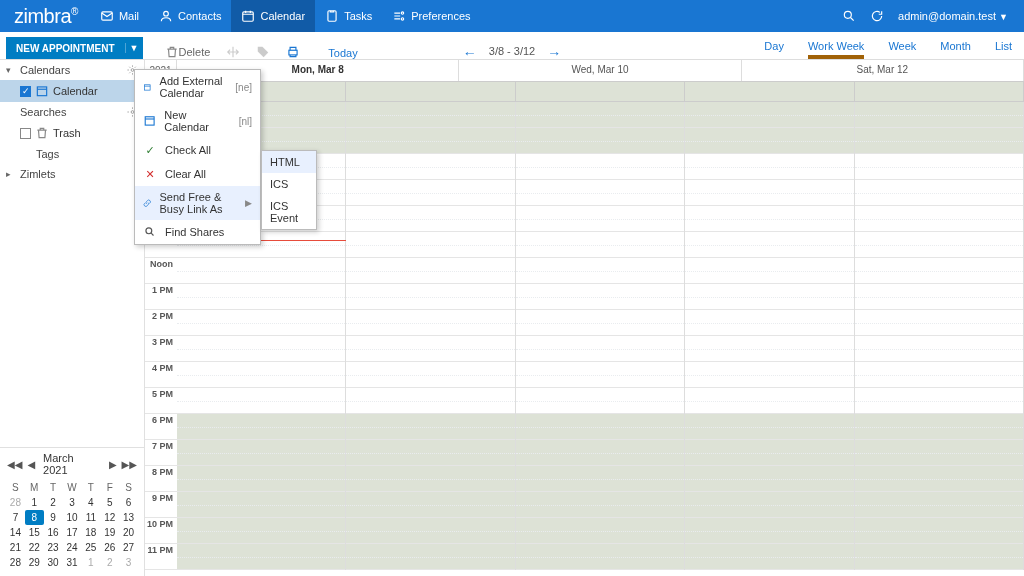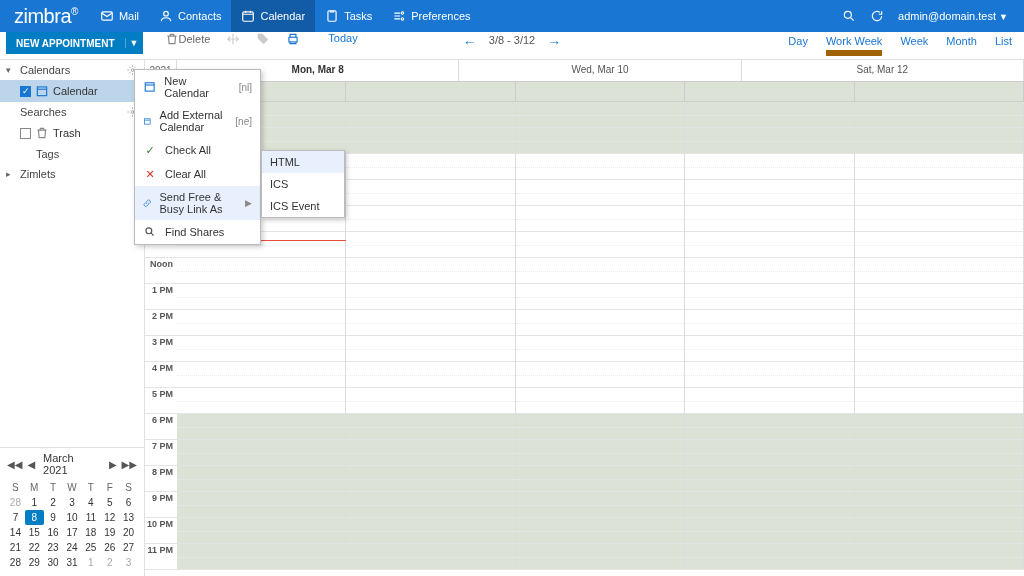--- a/index.html
+++ b/index.html
@@ -6,33 +6,33 @@
 body { font-size:11px; color:#333; background:#fff; width:1024px; height:576px; overflow:hidden; position:relative; }
 .topbar { background:#1976d2; color:#fff; height:32px; display:flex; align-items:center; padding:0 8px; }
 .logo { font-size:20px; font-weight:normal; letter-spacing:-.5px; padding:0 6px; }
 .navtabs { display:flex; margin-left:6px; height:100%; }
 .navtab { display:flex; align-items:center; gap:5px; padding:0 10px; cursor:pointer; font-size:11px; }
 .navtab.active { background:#115ba7; }
 .ico { display:inline-flex; align-items:center; justify-content:center; width:14px; height:14px; }
 .ico svg { width:14px; height:14px; }
 .sp { flex:1; }
 .topr { display:flex; align-items:center; gap:14px; padding:0 8px; }
-.toolbar { height:28px; display:flex; align-items:flex-start; border-bottom:1px solid #ddd; }
+.toolbar { height:28px; display:flex; align-items:flex-end; border-bottom:1px solid #ddd; }
 .newbtn { background:#007dc3; color:#fff; height:22px; display:flex; align-items:center; margin-left:6px; }
 .newbtn .lbl { padding:0 10px; font-size:10px; font-weight:bold; cursor:pointer; }
 .newbtn .dd { width:18px; text-align:center; border-left:1px solid rgba(255,255,255,.3); cursor:pointer; font-size:9px; }
 .tbtn { display:flex; align-items:center; padding:0 8px; color:#666; cursor:pointer; }
 .tbtn.dis { opacity:.5; }
 .today { color:#1976d2; cursor:pointer; }
 .daterange { position:absolute; left:50%; transform:translateX(-50%); display:flex; align-items:center; gap:12px; color:#1976d2; }
 .arrow { cursor:pointer; font-size:14px; }
 .daterange .range { color:#555; }
-.views { display:flex; gap:18px; padding:0 12px; }
+.views { display:flex; gap:24px; padding:0 12px; }
 .vbtn { color:#1976d2; cursor:pointer; padding:3px 0; }
-.vbtn.active { border-bottom:6px solid #a16207; }
+.vbtn.active { border-bottom:4px solid #a16207; }
 .main { display:flex; height:calc(100% - 60px); }
 .sidebar { width:145px; border-right:1px solid #e0e0e0; display:flex; flex-direction:column; }
 .sb-top { flex:1; overflow:auto; }
 .sb-item { display:flex; align-items:center; padding:4px 6px; cursor:pointer; gap:4px; }
 .sb-item.head { font-weight:normal; color:#444; }
 .sb-item.sel { background:#bcd5ea; }
 .sb-item .exp { width:10px; font-size:9px; color:#666; }
 .chk { display:inline-block; width:11px; height:11px; border:1px solid #888; background:#fff; position:relative; }
 .chk.on { background:#1976d2; border-color:#1976d2; }
 .chk.on:after { content:"✓"; position:absolute; top:-1px; left:1px; color:#fff; font-size:9px; }
@@ -443,32 +443,32 @@
 </div>
 
 <div class="ctxmenu" style="left:134px; top:69px; width:127px;">
   <div class="mi">
       <span class="mico">
         <svg viewBox="0 0 24 24" fill="none" stroke="#1976d2" stroke-width="2">
           <rect x="4" y="5" width="16" height="15"></rect>
           <path d="M4 9h16"></path>
         </svg>
       </span>
-      <span>New Calendar</span>
-      <span class="sc">[nl]</span>
+      <span>Add External Calendar</span>
+      <span class="sc">[ne]</span>
     </div>
   <div class="mi">
       <span class="mico">
         <svg viewBox="0 0 24 24" fill="none" stroke="#1976d2" stroke-width="2">
           <rect x="4" y="5" width="16" height="15"></rect>
           <path d="M4 9h16"></path>
         </svg>
       </span>
-      <span>Add External Calendar</span>
-      <span class="sc">[ne]</span>
+      <span>New Calendar</span>
+      <span class="sc">[nl]</span>
     </div>
   <div class="mi">
       <span class="mico" style="color:#2e7d32">✓</span>
       <span>Check All</span>
     </div>
   <div class="mi">
       <span class="mico" style="color:#d32f2f">✕</span>
       <span>Clear All</span>
     </div>
   <div class="mi hov">
@@ -483,21 +483,21 @@
   <div class="mi">
       <span class="mico">
         <svg viewBox="0 0 24 24" fill="none" stroke="#555" stroke-width="2">
           <circle cx="10" cy="10" r="5"></circle>
           <path d="M18 18l-4-4"></path>
         </svg>
       </span>
       <span>Find Shares</span>
     </div>
 </div>
-<div class="ctxmenu" style="left:261px; top:150px; width:84px;">
+<div class="ctxmenu" style="left:261px; top:150px; width:56px;">
   <div class="mi hov">
       <span>HTML</span>
     </div>
   <div class="mi">
       <span>ICS</span>
     </div>
   <div class="mi">
       <span>ICS Event</span>
     </div>
 </div>

